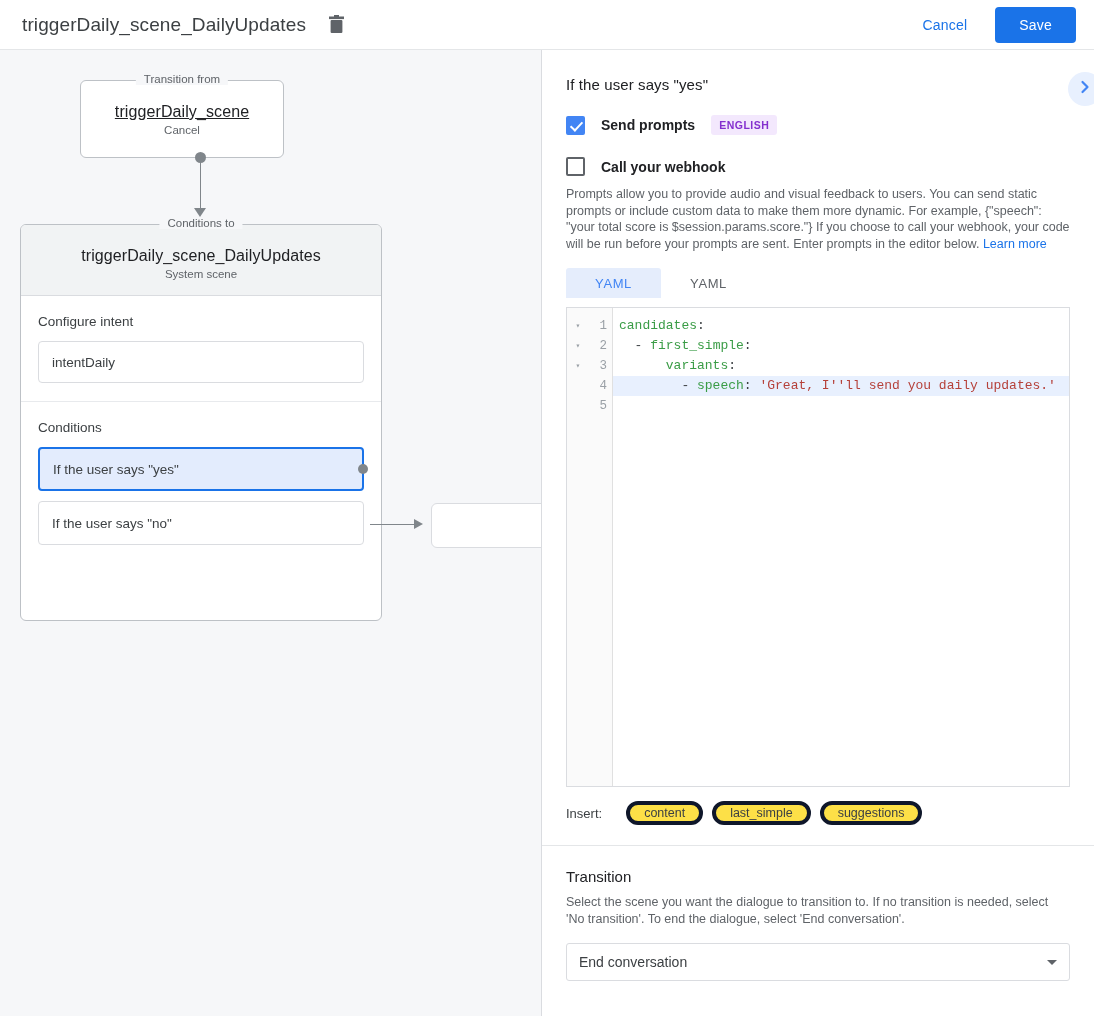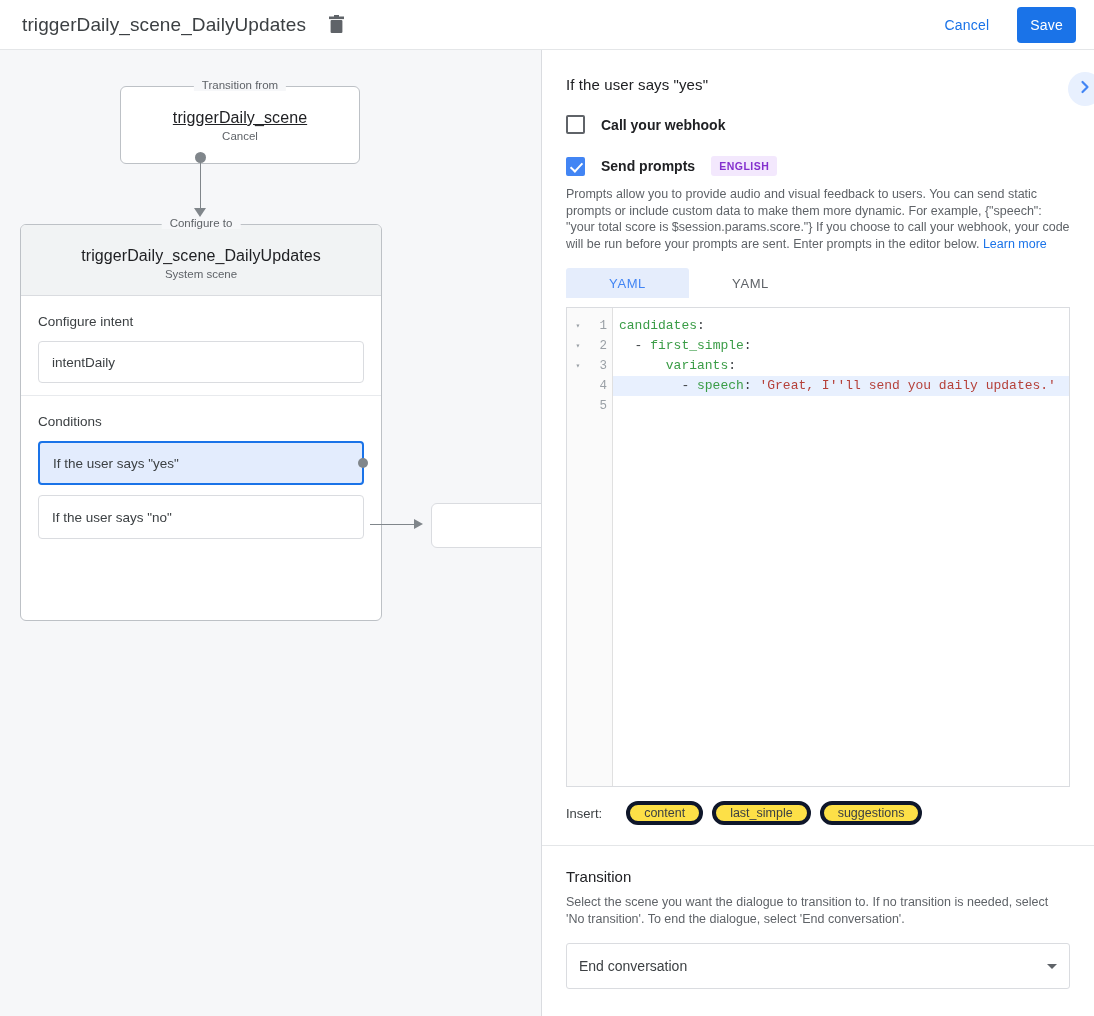--- a/index.html
+++ b/index.html
@@ -51,21 +51,21 @@
   }
   .save-btn {
     margin-left: 14px;
     background: #1a73e8;
     color: #ffffff;
     font-size: 14px;
     font-weight: 500;
     letter-spacing: .2px;
     border: none;
     border-radius: 4px;
-    padding: 0 13px;
+    padding: 0 24px;
     height: 36px;
     cursor: pointer;
     font-family: inherit;
   }
 
   
   .canvas {
     position: absolute;
     top: 50px; left: 0;
     width: 541px; height: 966px;
@@ -102,22 +102,22 @@
     letter-spacing: .1px;
   }
   .node-sub {
     text-align: center;
     font-size: 11.5px;
     color: #5f6368;
     margin-top: 3px;
   }
 
   #node-from {
-    left: 80px; top: 36px;
-    width: 240px; height: 78px; margin-left: 40px;
+    left: 80px; top: 30px;
+    width: 204px; height: 78px;
   }
   #node-from .node-title { margin-top: 22px; text-decoration: underline; }
 
   
   .conn-line {
     position: absolute;
     left: 200px; top: 107px;
     width: 1px; height: 57px;
     background: #80868b;
   }
@@ -143,21 +143,21 @@
     background: #ffffff;
     display: flex; flex-direction: column;
   }
   .node-to-header {
     background: #f1f3f4;
     border-radius: 5px 5px 0 0;
     border-bottom: 1px solid #dadce0;
     padding: 22px 0 15px 0;
   }
   .node-section {
-    padding: 18px 17px 12px 17px;
+    padding: 18px 17px 18px 17px;
     border-bottom: 1px solid #e8eaed;
   }
   .node-section:last-child { border-bottom: none; }
   .section-label {
     font-size: 13.5px;
     color: #3c4043;
     margin-bottom: 12px;
   }
   .field-box {
     border: 1px solid #dadce0;
@@ -300,21 +300,21 @@
     max-width: 510px;
   }
   .link { color: #1a73e8; cursor: pointer; }
 
   
   .tabs {
     display: flex;
     margin-top: 16px;
   }
   .tab {
-    width: 123px;
+    width: 95px;
     height: 30px;
     display: flex; align-items: center; justify-content: center;
     font-size: 13px;
     color: #5f6368;
     letter-spacing: .6px;
     cursor: pointer;
     border-radius: 3px 3px 0 0;
   }
   .tab.active {
     background: #e5edfc;
@@ -413,21 +413,21 @@
     margin-top: 9px;
     font-size: 12.5px;
     line-height: 16.5px;
     color: #5f6368;
     max-width: 500px;
   }
   .select {
     margin-top: 16px;
     border: 1px solid #dadce0;
     border-radius: 3px;
-    height: 46px;
+    height: 38px;
     display: flex; align-items: center;
     padding: 0 12px;
     font-size: 14px;
     color: #3c4043;
     cursor: pointer;
     background: #ffffff;
   }
   .caret {
     margin-left: auto;
     width: 0; height: 0;
@@ -462,21 +462,21 @@
     <div class="node-legend">Transition from</div>
     <div class="node-title">triggerDaily_scene</div>
     <div class="node-sub">Cancel</div>
   </div>
 
   <div class="conn-dot"></div>
   <div class="conn-line"></div>
   <div class="conn-arrow"></div>
 
   <div class="node" id="node-to">
-    <div class="node-legend">Configure to</div>
+    <div class="node-legend">Conditions to</div>
     <div class="node-to-header">
       <div class="node-title">triggerDaily_scene_DailyUpdates</div>
       <div class="node-sub">System scene</div>
     </div>
 
     <div class="node-section">
       <div class="section-label">Configure intent</div>
       <div class="field-box">intentDaily</div>
     </div>
 
@@ -507,28 +507,28 @@
         <svg width="16" height="16" viewBox="0 0 16 16">
           <path d="M5.5 3 L10.5 8 L5.5 13" fill="none" stroke="#4285f4" stroke-width="2.2" stroke-linecap="round" stroke-linejoin="round"></path>
         </svg>
       </span>
     </div>
   </div>
 
   <div class="detail-body">
 
     <div class="check-row">
-      <div class="cbox"></div>
-      <div class="check-label">Call your webhook</div>
-    </div>
-
-    <div class="check-row">
       <div class="cbox checked"></div>
       <div class="check-label">Send prompts</div>
       <div class="badge">ENGLISH</div>
+    </div>
+
+    <div class="check-row">
+      <div class="cbox"></div>
+      <div class="check-label">Call your webhook</div>
     </div>
 
     <div class="desc">
       <span>Prompts allow you to provide audio and visual feedback to users. You can send static prompts or include custom data to make them more dynamic. For example, {"speech": "your total score is $session.params.score."} If you choose to call your webhook, your code will be run before your prompts are sent. Enter prompts in the editor below. </span><span class="link">Learn more</span>
     </div>
 
     <div class="tabs">
       <div class="tab active">YAML</div>
       <div class="tab">YAML</div>
     </div>

